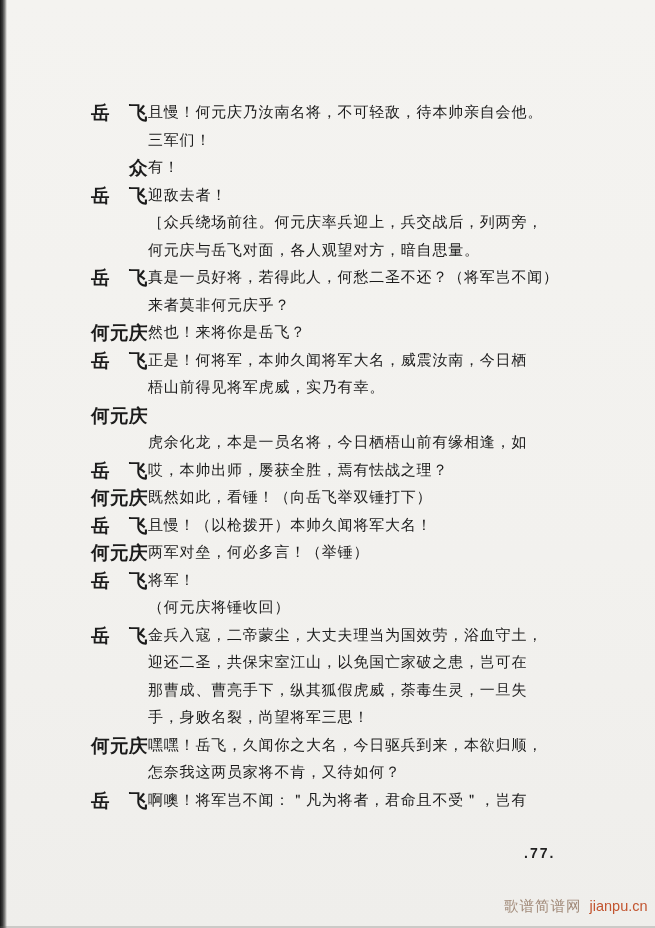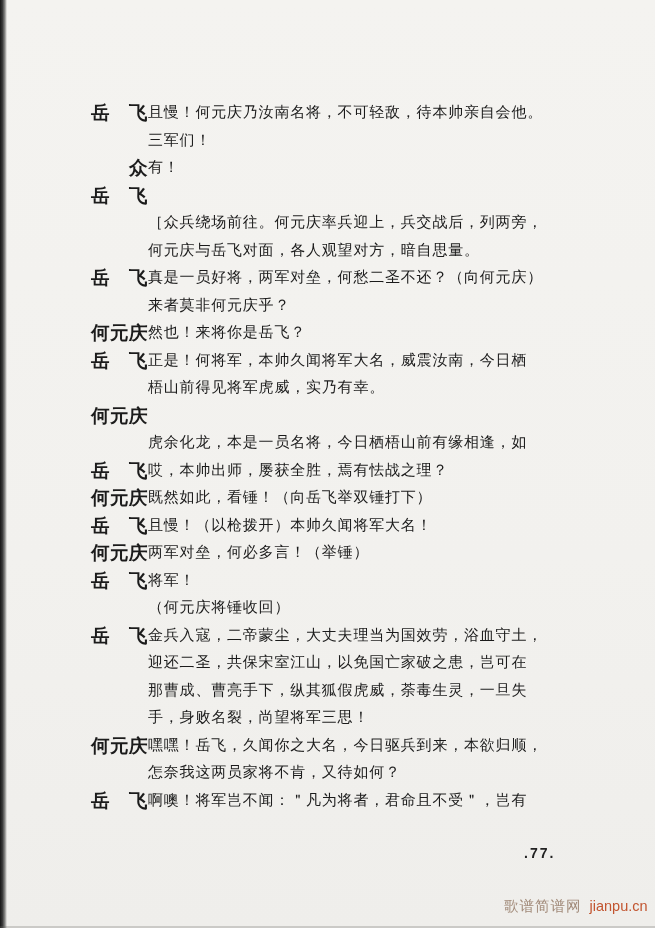--- a/index.html
+++ b/index.html
@@ -94,35 +94,36 @@
     <span class="text">三军们！</span>
   </div>
 
   <div class="line">
     <span class="speaker">众</span>
     <span class="text">有！</span>
   </div>
 
   <div class="line">
     <span class="speaker">岳　飞</span>
+    <span class="text">迎敌去者！</span>
   </div>
 
   <div class="line">
     <span class="speaker"></span>
     <span class="text">［众兵绕场前往。何元庆率兵迎上，兵交战后，列两旁，</span>
   </div>
 
   <div class="line">
     <span class="speaker"></span>
     <span class="text">何元庆与岳飞对面，各人观望对方，暗自思量。</span>
   </div>
 
   <div class="line">
     <span class="speaker">岳　飞</span>
-    <span class="text">真是一员好将，两军对垒，何愁二圣不还？（向何元庆）</span>
+    <span class="text">真是一员好将，若得此人，何愁二圣不还？（将军岂不闻）</span>
   </div>
 
   <div class="line">
     <span class="speaker"></span>
     <span class="text">来者莫非何元庆乎？</span>
   </div>
 
   <div class="line">
     <span class="speaker">何元庆</span>
     <span class="text">然也！来将你是岳飞？</span>

